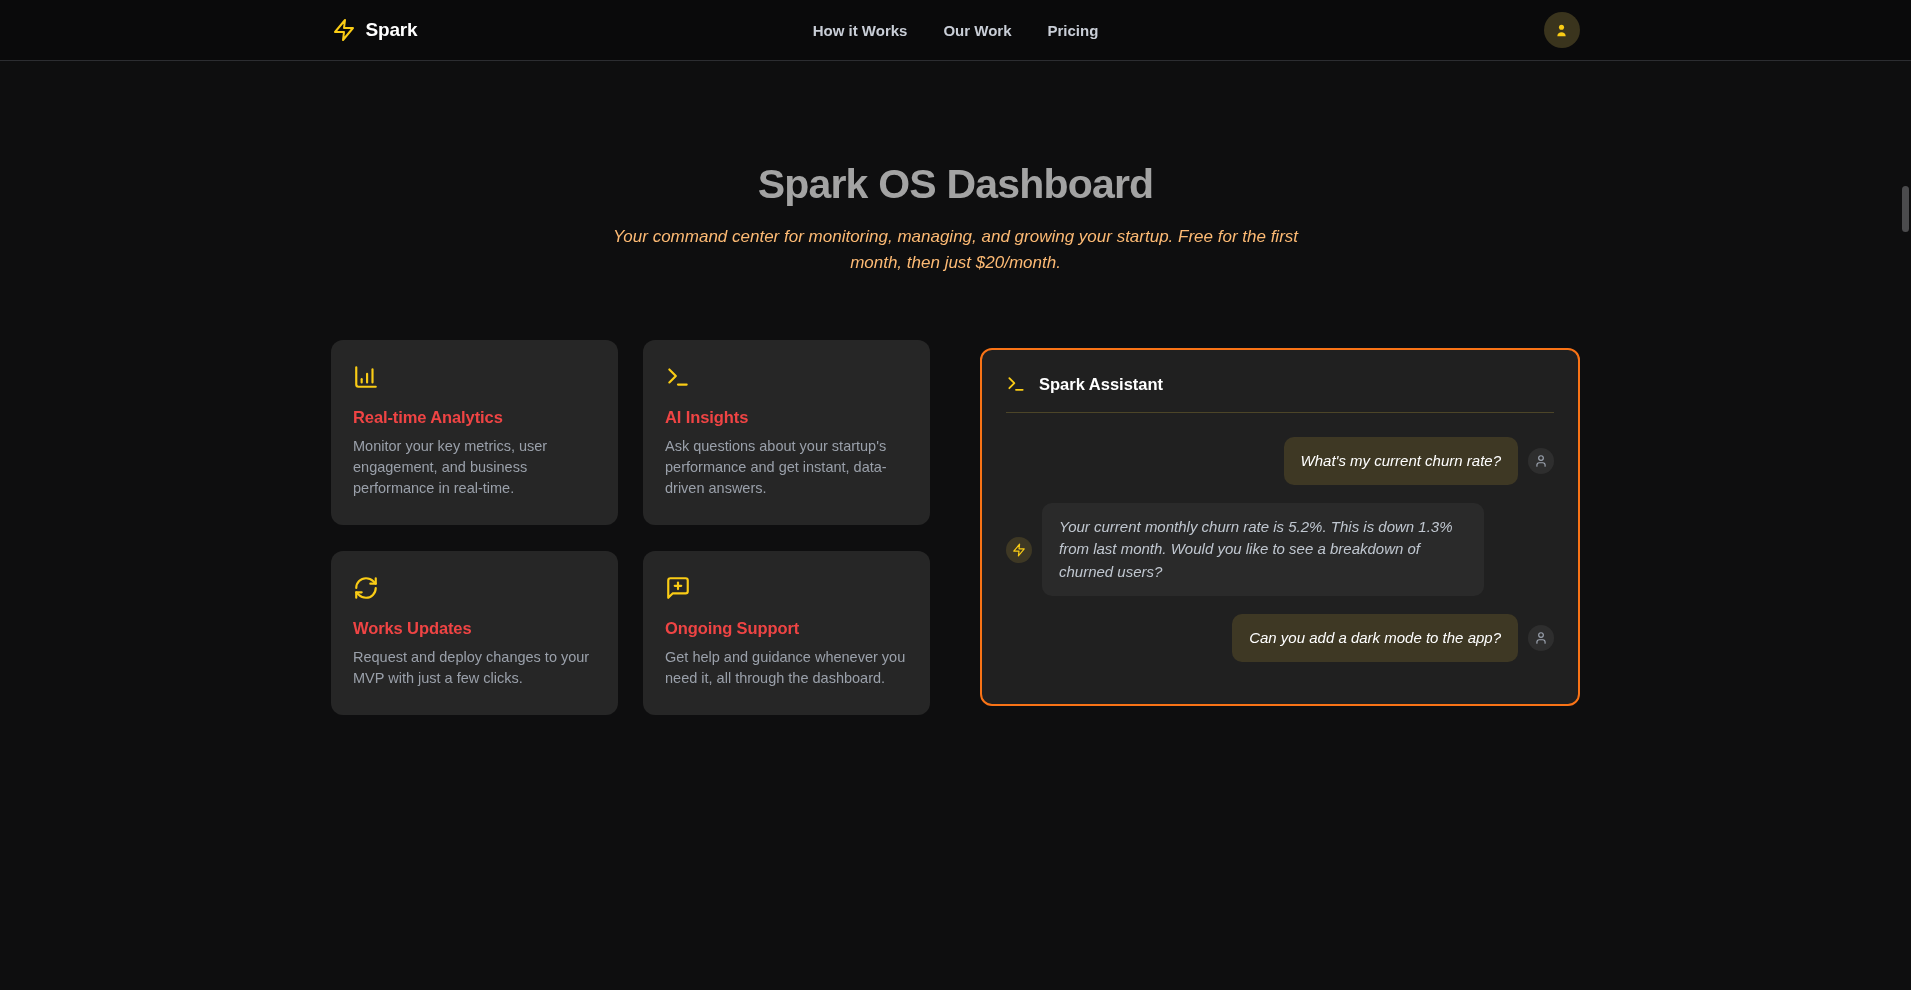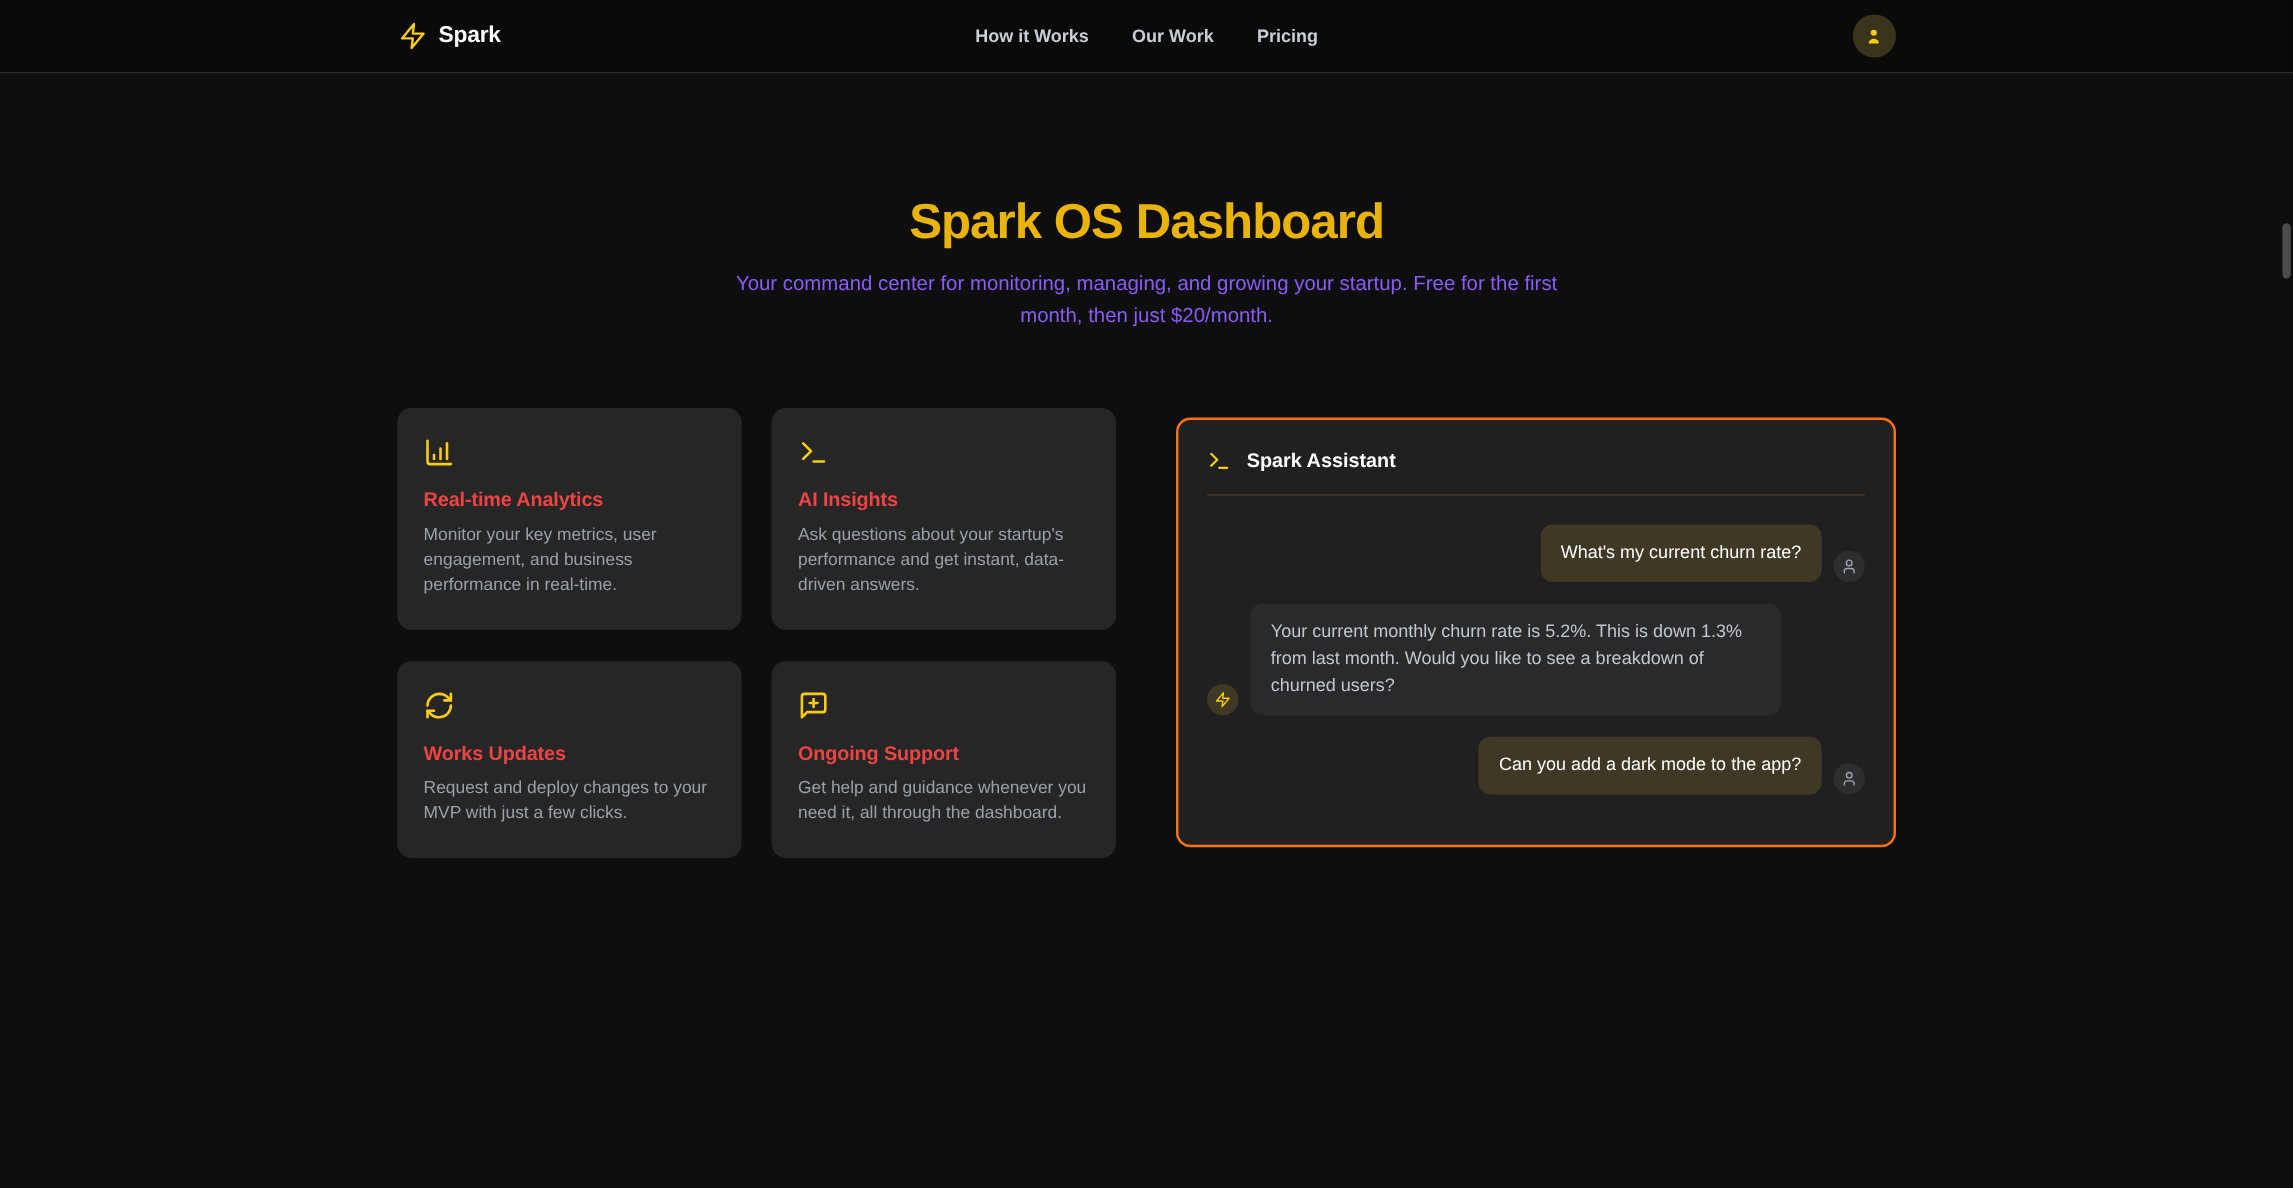--- a/index.html
+++ b/index.html
@@ -42,31 +42,32 @@
     width: 36px; height: 36px; border-radius: 50%;
     background: #3a341d;
     display: flex; align-items: center; justify-content: center;
     cursor: pointer; border: none; padding: 0;
   }
 
   
   .hero { padding-top: 100px; text-align: center; }
   .hero h1 {
     margin: 0;
-    color: #eab308;
+    color: #a3a3a3;
     font-size: 41px;
     font-weight: 700;
     letter-spacing: -0.8px;
   }
   .hero .subtitle {
     margin: 16px auto 0;
     max-width: 690px;
-    color: #8b5cf6;
+    color: #fdba74;
     font-size: 17px;
     line-height: 1.52;
+    font-style: italic;
   }
 
   
   .main-row {
     width: 1249px;
     margin: 64px auto 0;
     display: flex;
     justify-content: space-between;
     align-items: center;
   }
@@ -109,21 +110,21 @@
     display: flex; align-items: center; gap: 13px;
     padding: 24px 24px 18px;
   }
   .panel-header .icon { color: #facc15; display: flex; }
   .panel-title { color: #ffffff; font-size: 16.5px; font-weight: 700; }
   .panel-divider { height: 1px; background: #4c4528; margin: 0 24px; }
   .messages {
     padding: 24px 24px 42px;
     display: flex; flex-direction: column; gap: 18px;
   }
-  .msg-row { display: flex; align-items: flex-end; }
+  .msg-row { display: flex; align-items: center; font-style: italic; }
   .msg-row.user { justify-content: flex-end; }
   .avatar-sm {
     width: 26px; height: 26px; border-radius: 50%;
     flex: none;
     display: flex; align-items: center; justify-content: center;
   }
   .avatar-user { background: #2e2e2e; color: #9ca3af; margin-left: 10px; }
   .avatar-bot  { background: #3e3824; color: #facc15; margin-right: 10px; }
   .bubble-user {
     background: #3e3824;

